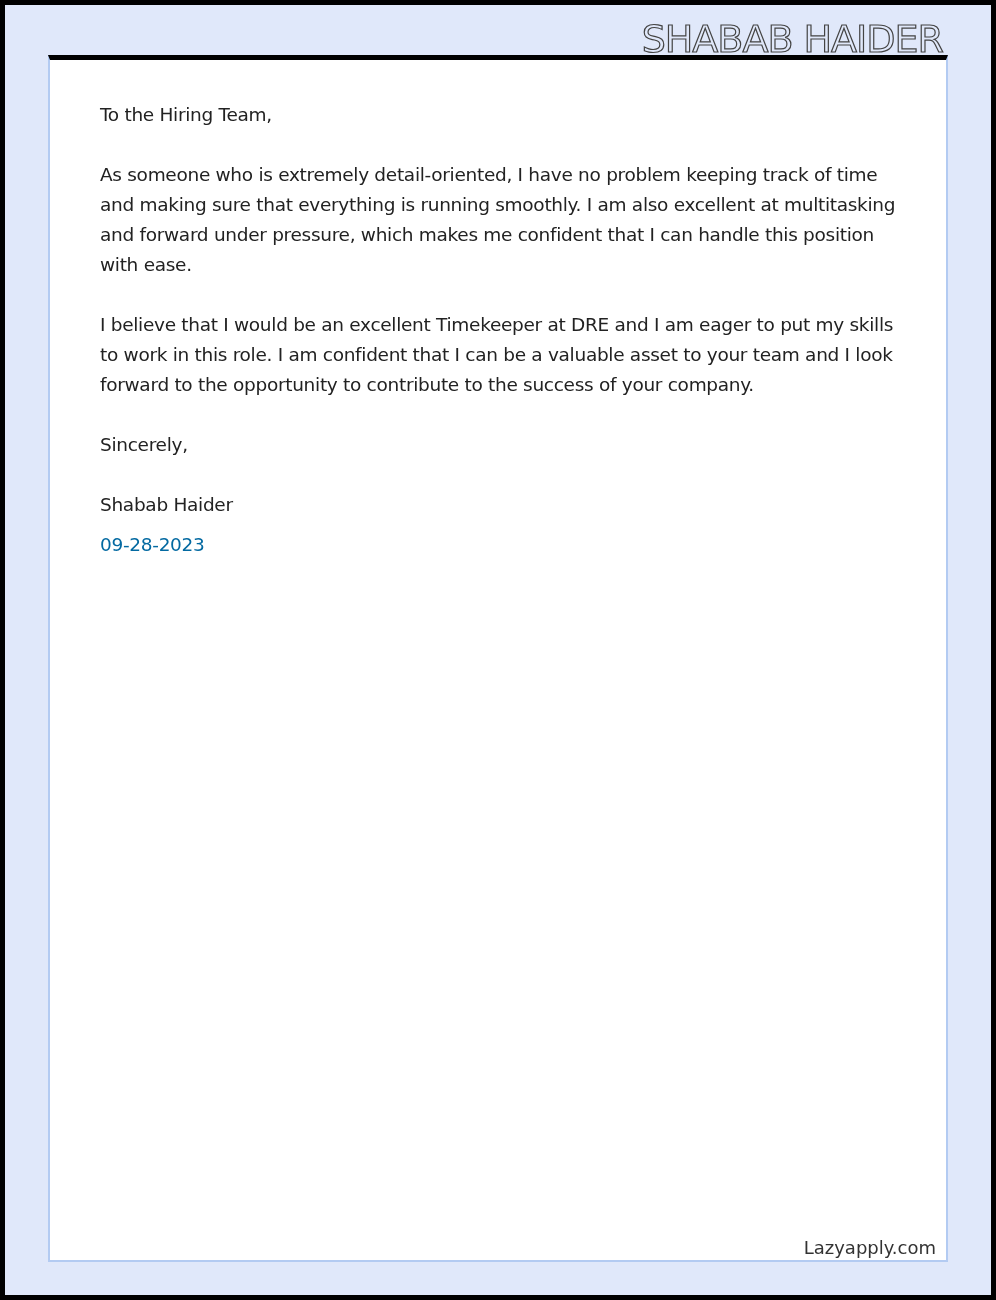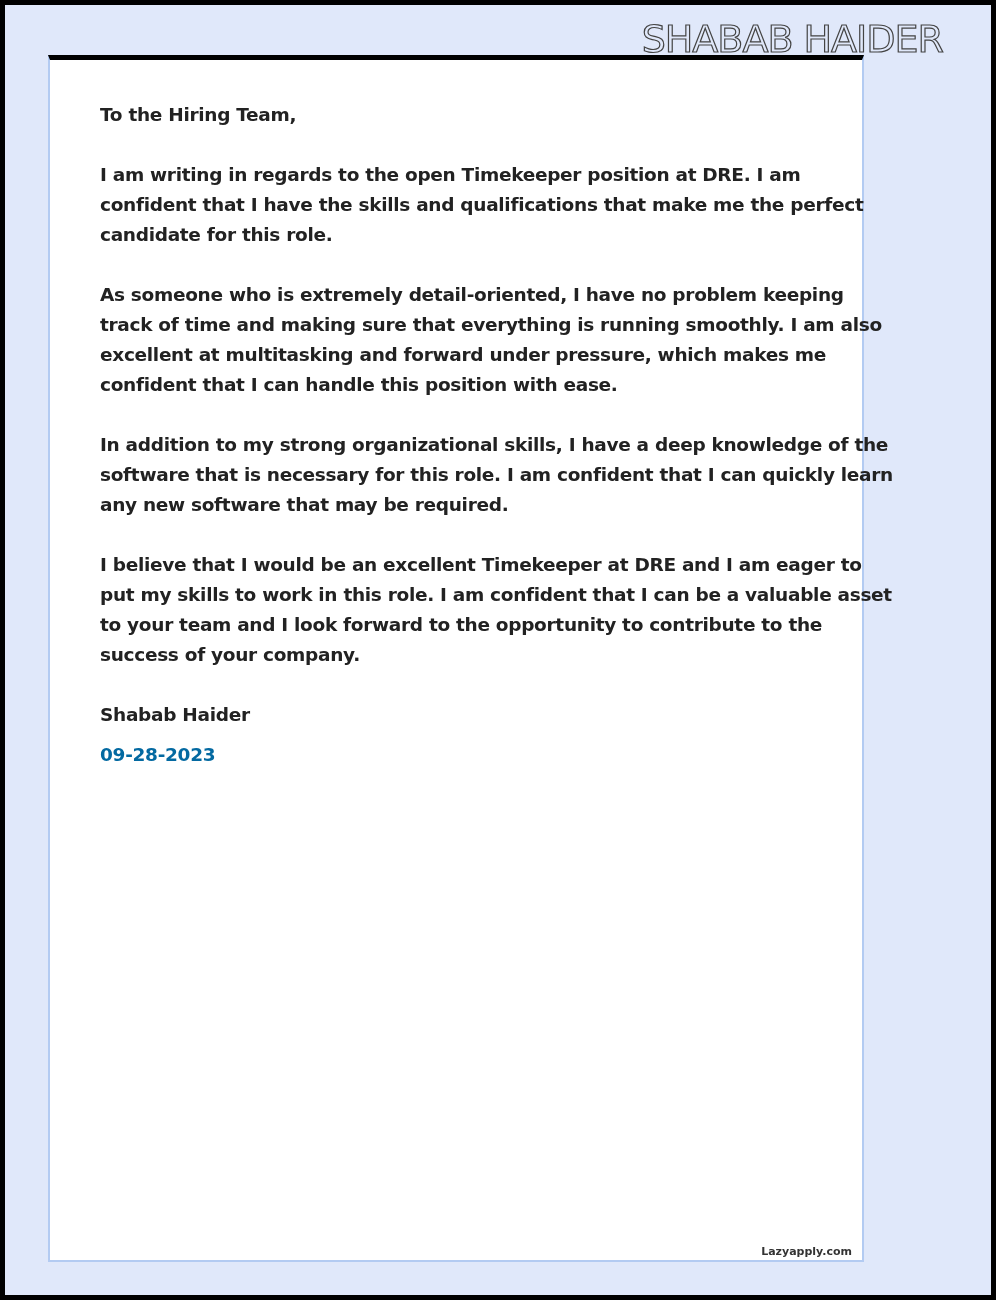--- a/index.html
+++ b/index.html
@@ -7,42 +7,41 @@
     width: 996px; height: 1300px; box-sizing: border-box;
     border: 5px solid #000; background: #e0e8fa; position: relative;
     font-family: "DejaVu Sans", sans-serif; overflow: hidden;
   }
   .name {
     position: absolute; right: 48px; top: 12px;
     font-family: "DejaVu Sans", sans-serif; font-size: 38px; letter-spacing: -1px;
     color: #e0e8fa; -webkit-text-stroke: 1.2px #444; font-weight: 400;
   }
   .card {
-    position: absolute; left: 43px; top: 50px; width: 816px; height: 1207px;
+    position: absolute; left: 43px; top: 50px; width: 900px; height: 1207px;
     box-sizing: border-box; background: #fff;
     border-top: 5px solid #000; border-left: 2px solid #b3cbf2;
-    border-right: 2px solid #b3cbf2; border-bottom: 2px solid #b3cbf2; font-weight: bold;
+    border-right: 2px solid #b3cbf2; border-bottom: 2px solid #b3cbf2;
   }
   .body {
     position: absolute; left: 50px; top: 40px; width: 800px;
     font-size: 18.5px; line-height: 30px; color: #222; letter-spacing: -0.3px;
   }
   .body p { margin: 0 0 30px 0; }
   .body p.sig { margin-bottom: 10px; }
   .date { color: #0369a1; }
-  .footer { position: absolute; right: 10px; bottom: 2px; font-size: 11px; color: #333; }
+  .footer { position: absolute; right: 10px; bottom: 2px; font-size: 18px; color: #333; }
 </style>
 </head>
 <body>
 
 <div class="name">SHABAB HAIDER</div>
 <div class="card">
   <div class="body">
     <p>To the Hiring Team,</p>
-    <p>I am writing in regards to the open Timekeeper position at DRE. I am confident that I have the skills and qualifications that make me the perfect candidate for this role.</p>
     <p>As someone who is extremely detail-oriented, I have no problem keeping track of time and making sure that everything is running smoothly. I am also excellent at multitasking and forward under pressure, which makes me confident that I can handle this position with ease.</p>
-    <p>In addition to my strong organizational skills, I have a deep knowledge of the software that is necessary for this role. I am confident that I can quickly learn any new software that may be required.</p>
     <p>I believe that I would be an excellent Timekeeper at DRE and I am eager to put my skills to work in this role. I am confident that I can be a valuable asset to your team and I look forward to the opportunity to contribute to the success of your company.</p>
+    <p>Sincerely,</p>
     <p class="sig">Shabab Haider</p>
     <p class="date">09-28-2023</p>
   </div>
   <div class="footer">Lazyapply.com</div>
 </div>
 
 </body></html>

